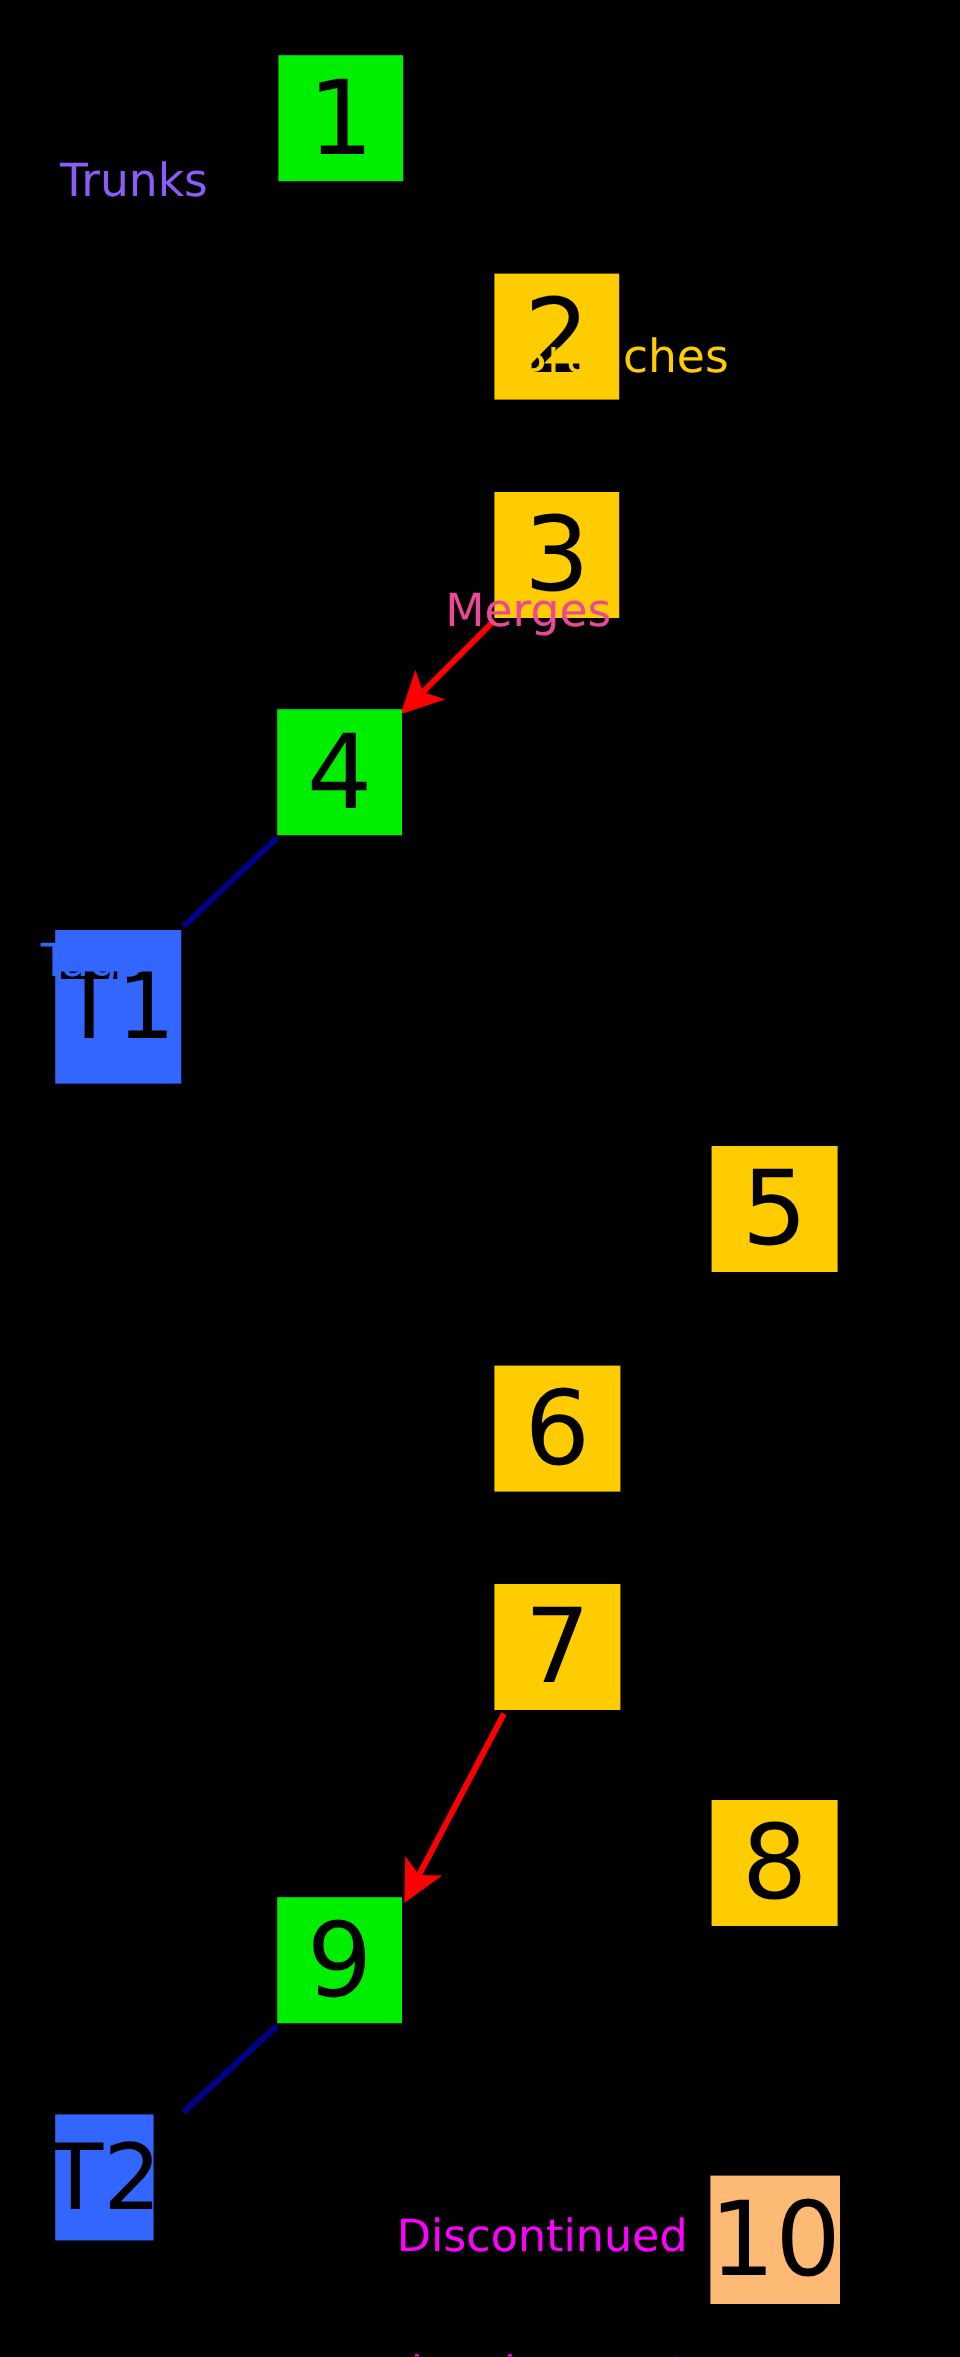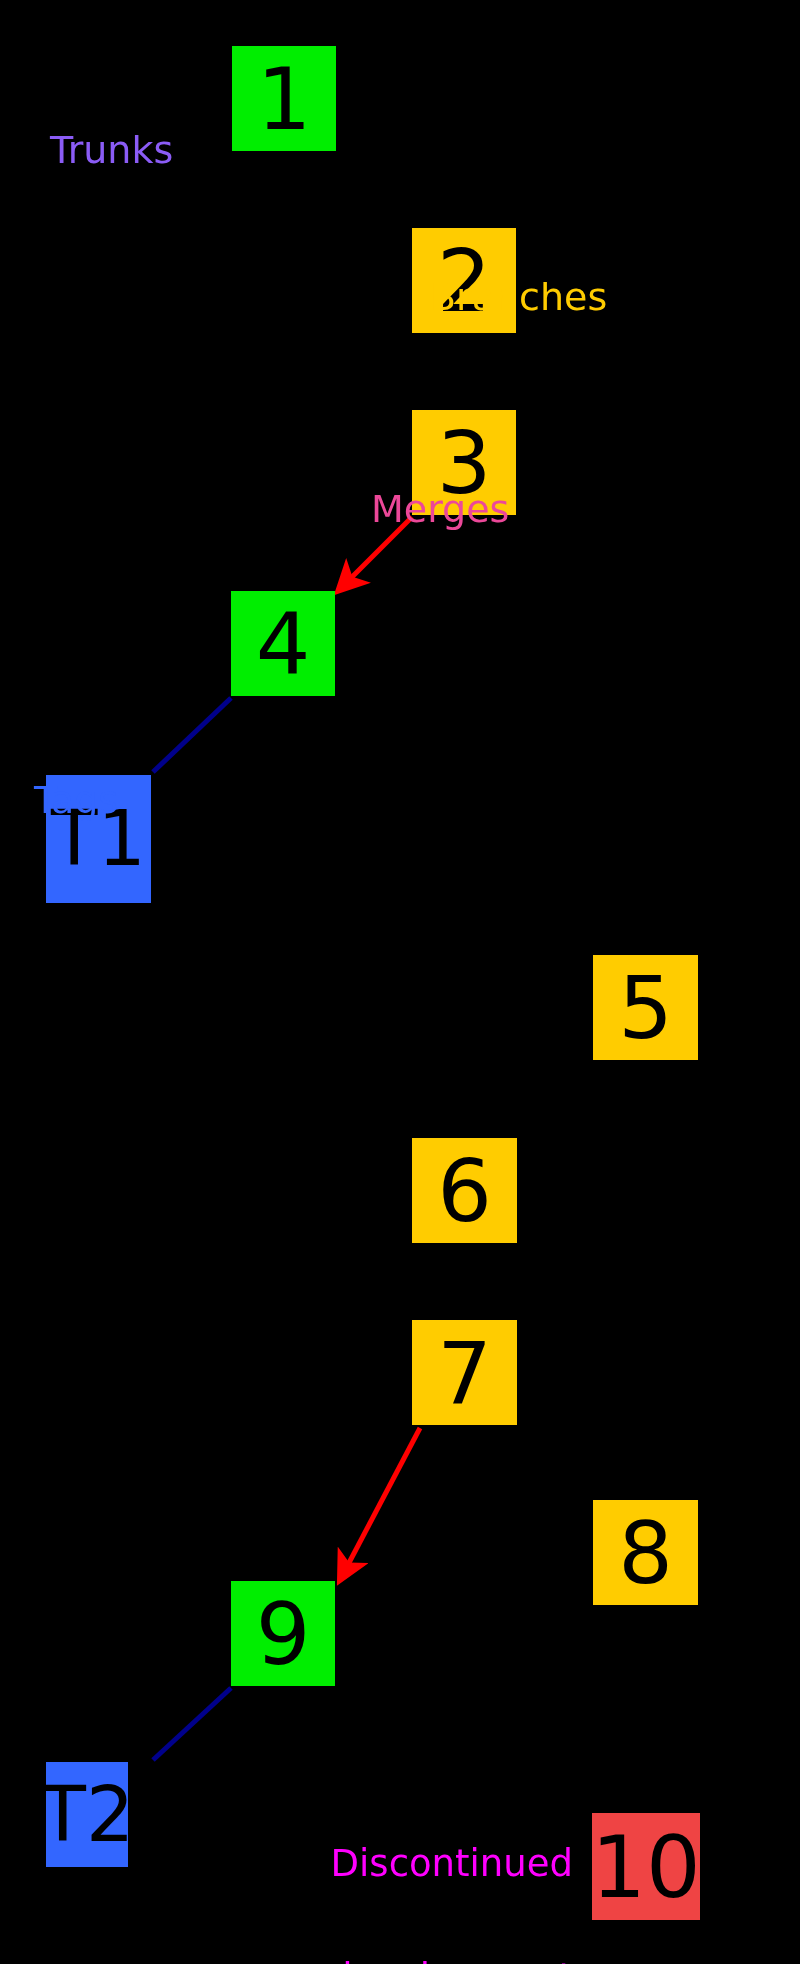--- a/index.html
+++ b/index.html
@@ -112,21 +112,21 @@
   </div>
 
   <div class="node num" style="left:231px; top:1581px; width:104px; height:105px; background:#00ee00; font-size:86px;">
     <span>9</span>
   </div>
 
   <div class="node tag" style="left:46px; top:1762px; width:82px; height:105px; background:#3366ff; font-size:76px;">
     <span>T2</span>
   </div>
 
-  <div class="node wide" style="left:592px; top:1813px; width:108px; height:107px; background:#ef4444; font-size:86px;">
+  <div class="node wide" style="left:592px; top:1813px; width:108px; height:107px; background:#fdba74; font-size:86px;">
     <span>10</span>
   </div>
 
   <div class="label" style="left:50px; top:131px; color:#8b5cf6; font-size:38px;">Trunks</div>
 
   <div class="label" style="left:430px; top:278px; color:#ffcc00; font-size:38px;">Branches</div>
 
   <div class="label" style="left:371px; top:490px; color:#ec4899; font-size:38px;">Merges</div>
 
   <div class="label" style="left:34px; top:781px; color:#3366ff; font-size:38px;">Tags</div>

